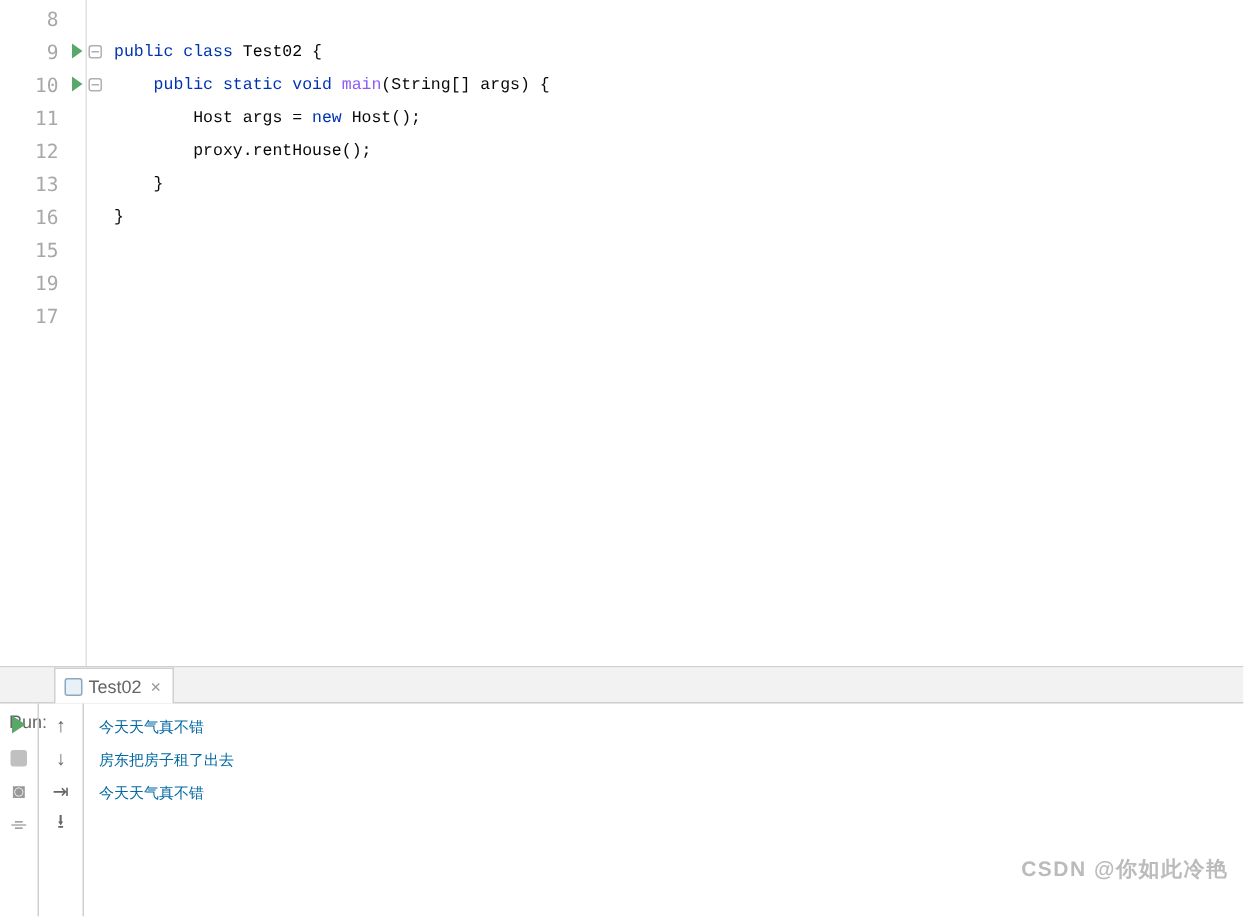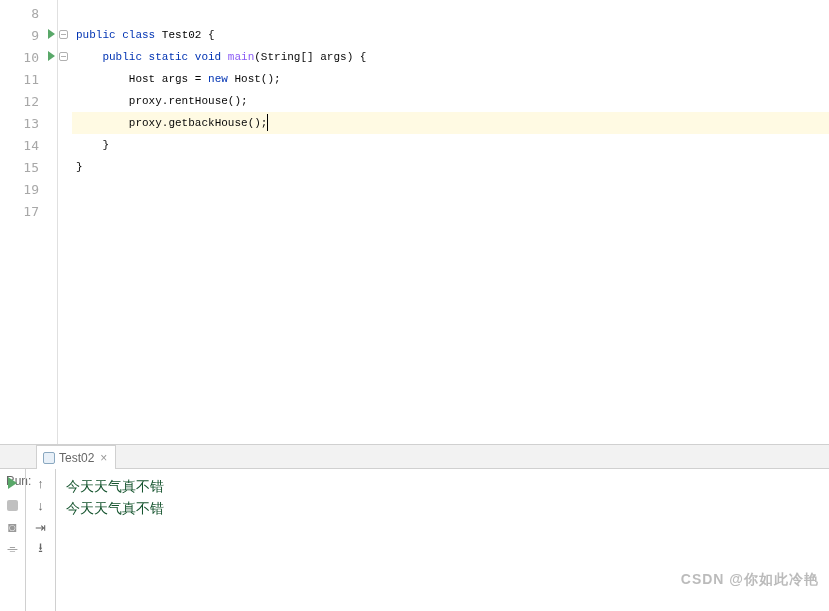--- a/index.html
+++ b/index.html
@@ -151,23 +151,23 @@
       border-left: 9px solid #59a869;
     }
     .tb-stop {
       width: 11px; height: 11px; background: #c0c0c0; border-radius:2px;
     }
     .tb-cam { font-size: 14px; color:#999; }
     .tb-bug { font-size: 13px; color:#888;}
     .console {
       flex: 1;
       padding: 6px 10px;
-      font-size: 14px;
+      font-size: 10px;
       line-height: 22px;
-      color: #14532d;
+      color: #0369a1;
     }
     .watermark {
       position: absolute;
       right: 10px;
       bottom: 22px;
       color: rgba(120,120,120,0.5);
       font-size: 14px;
       letter-spacing: 1px;
       font-weight: bold;
     }
@@ -176,21 +176,21 @@
 <body>
 
 <div class="editor-wrap">
   <div class="gutter" id="gutter">
       <div class="gutter-line">8</div>
       <div class="gutter-line">9<div class="gutter-play"></div></div>
       <div class="gutter-line">10<div class="gutter-play"></div></div>
       <div class="gutter-line">11</div>
       <div class="gutter-line">12</div>
       <div class="gutter-line">13</div>
-      <div class="gutter-line">14</div>
+      <div class="gutter-line">16</div>
       <div class="gutter-line">15</div>
       <div class="gutter-line">19</div>
       <div class="gutter-line">17</div>
     </div>
   <div class="fold-col" id="foldcol">
       <div class="fold-cell"></div>
       <div class="fold-cell">
         <div class="fold-minus"></div>
       </div>
       <div class="fold-cell">
@@ -203,21 +203,20 @@
       <div class="fold-cell"></div>
       <div class="fold-cell"></div>
       <div class="fold-cell"></div>
     </div>
   <div class="code-area" id="codearea">
       <div class="code-line"></div>
       <div class="code-line"><span class="kw">public class </span><span class="cls">Test02 </span><span class="plain">{</span></div>
       <div class="code-line">    <span class="kw">public static void </span><span class="fn">main</span><span class="plain">(String[] args) {</span></div>
       <div class="code-line">        <span class="plain">Host args = </span><span class="kw">new </span><span class="plain">Host();</span></div>
       <div class="code-line">        <span class="plain">proxy.rentHouse();</span></div>
-      <div class="code-line hl">        <span class="plain">proxy.getbackHouse();</span><span class="caret"></span></div>
       <div class="code-line">    <span class="plain">}</span></div>
       <div class="code-line"><span class="plain">}</span></div>
       <div class="code-line"></div>
     </div>
 </div>
 
 <div class="run-panel">
   <div class="run-header">
     <div class="run-label">Run:</div>
     <div class="run-tab">
@@ -238,18 +237,19 @@
       <div class="tb-icon tb-bug">⌯</div>
     </div>
     <div class="tool-col2">
       <div class="tb-icon">↑</div>
       <div class="tb-icon">↓</div>
       <div class="tb-icon">⇥</div>
       <div class="tb-icon">⭳</div>
     </div>
     <div class="console" id="console">
         <div>今天天气真不错</div>
+        <div>房东把房子租了出去</div>
         <div>今天天气真不错</div>
       </div>
   </div>
 </div>
 
 <div class="watermark">CSDN @你如此冷艳</div>
 
 </body></html>

